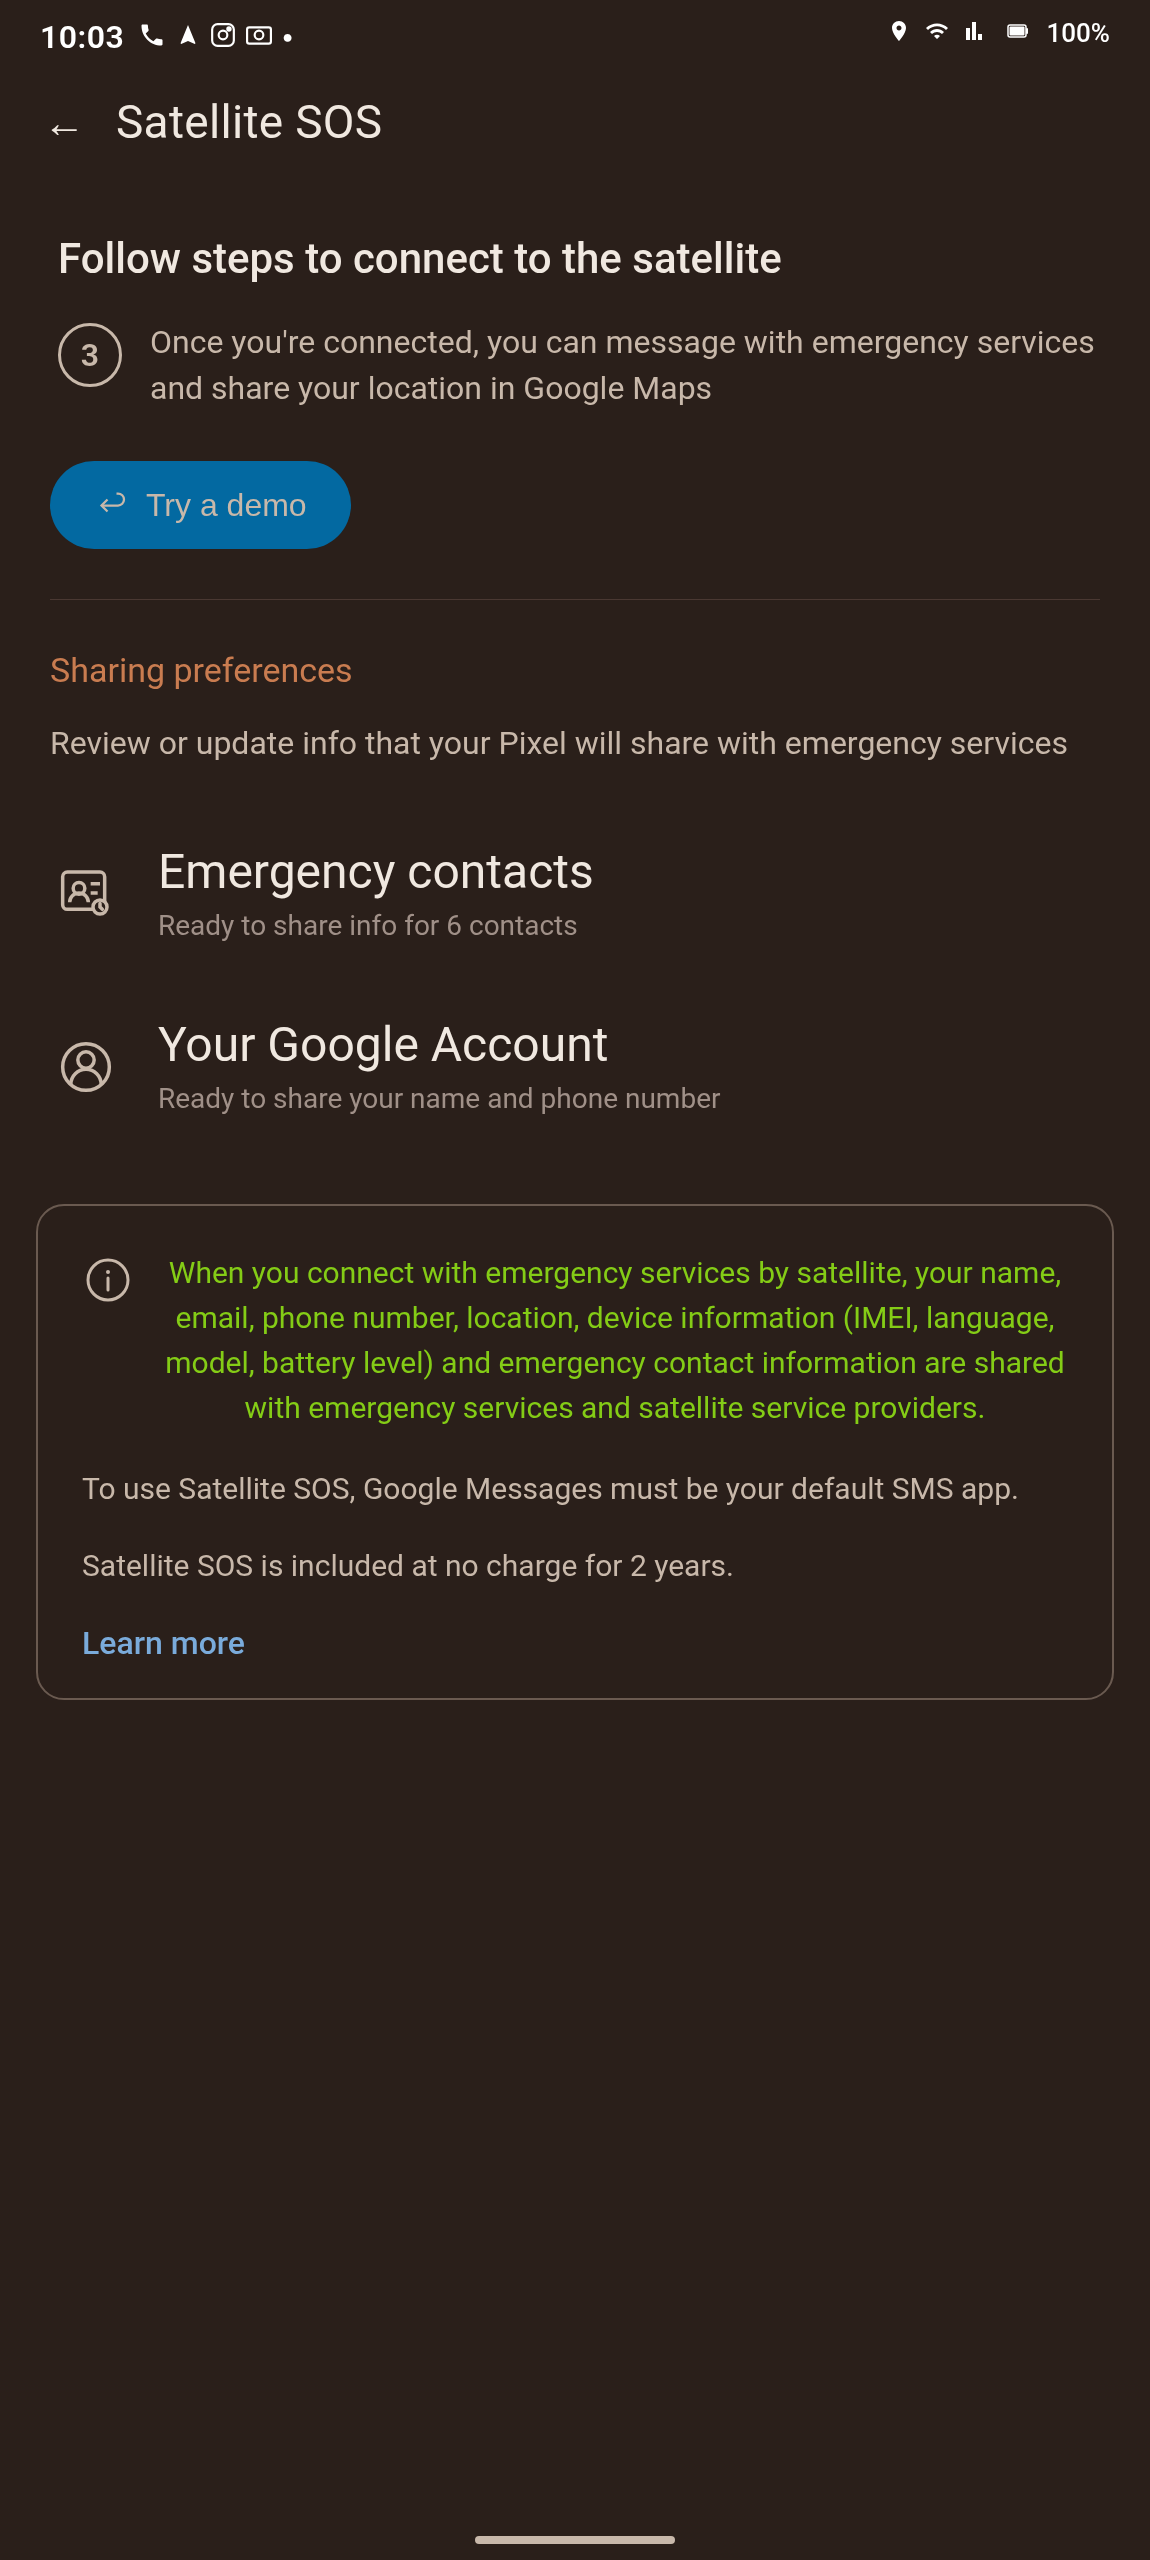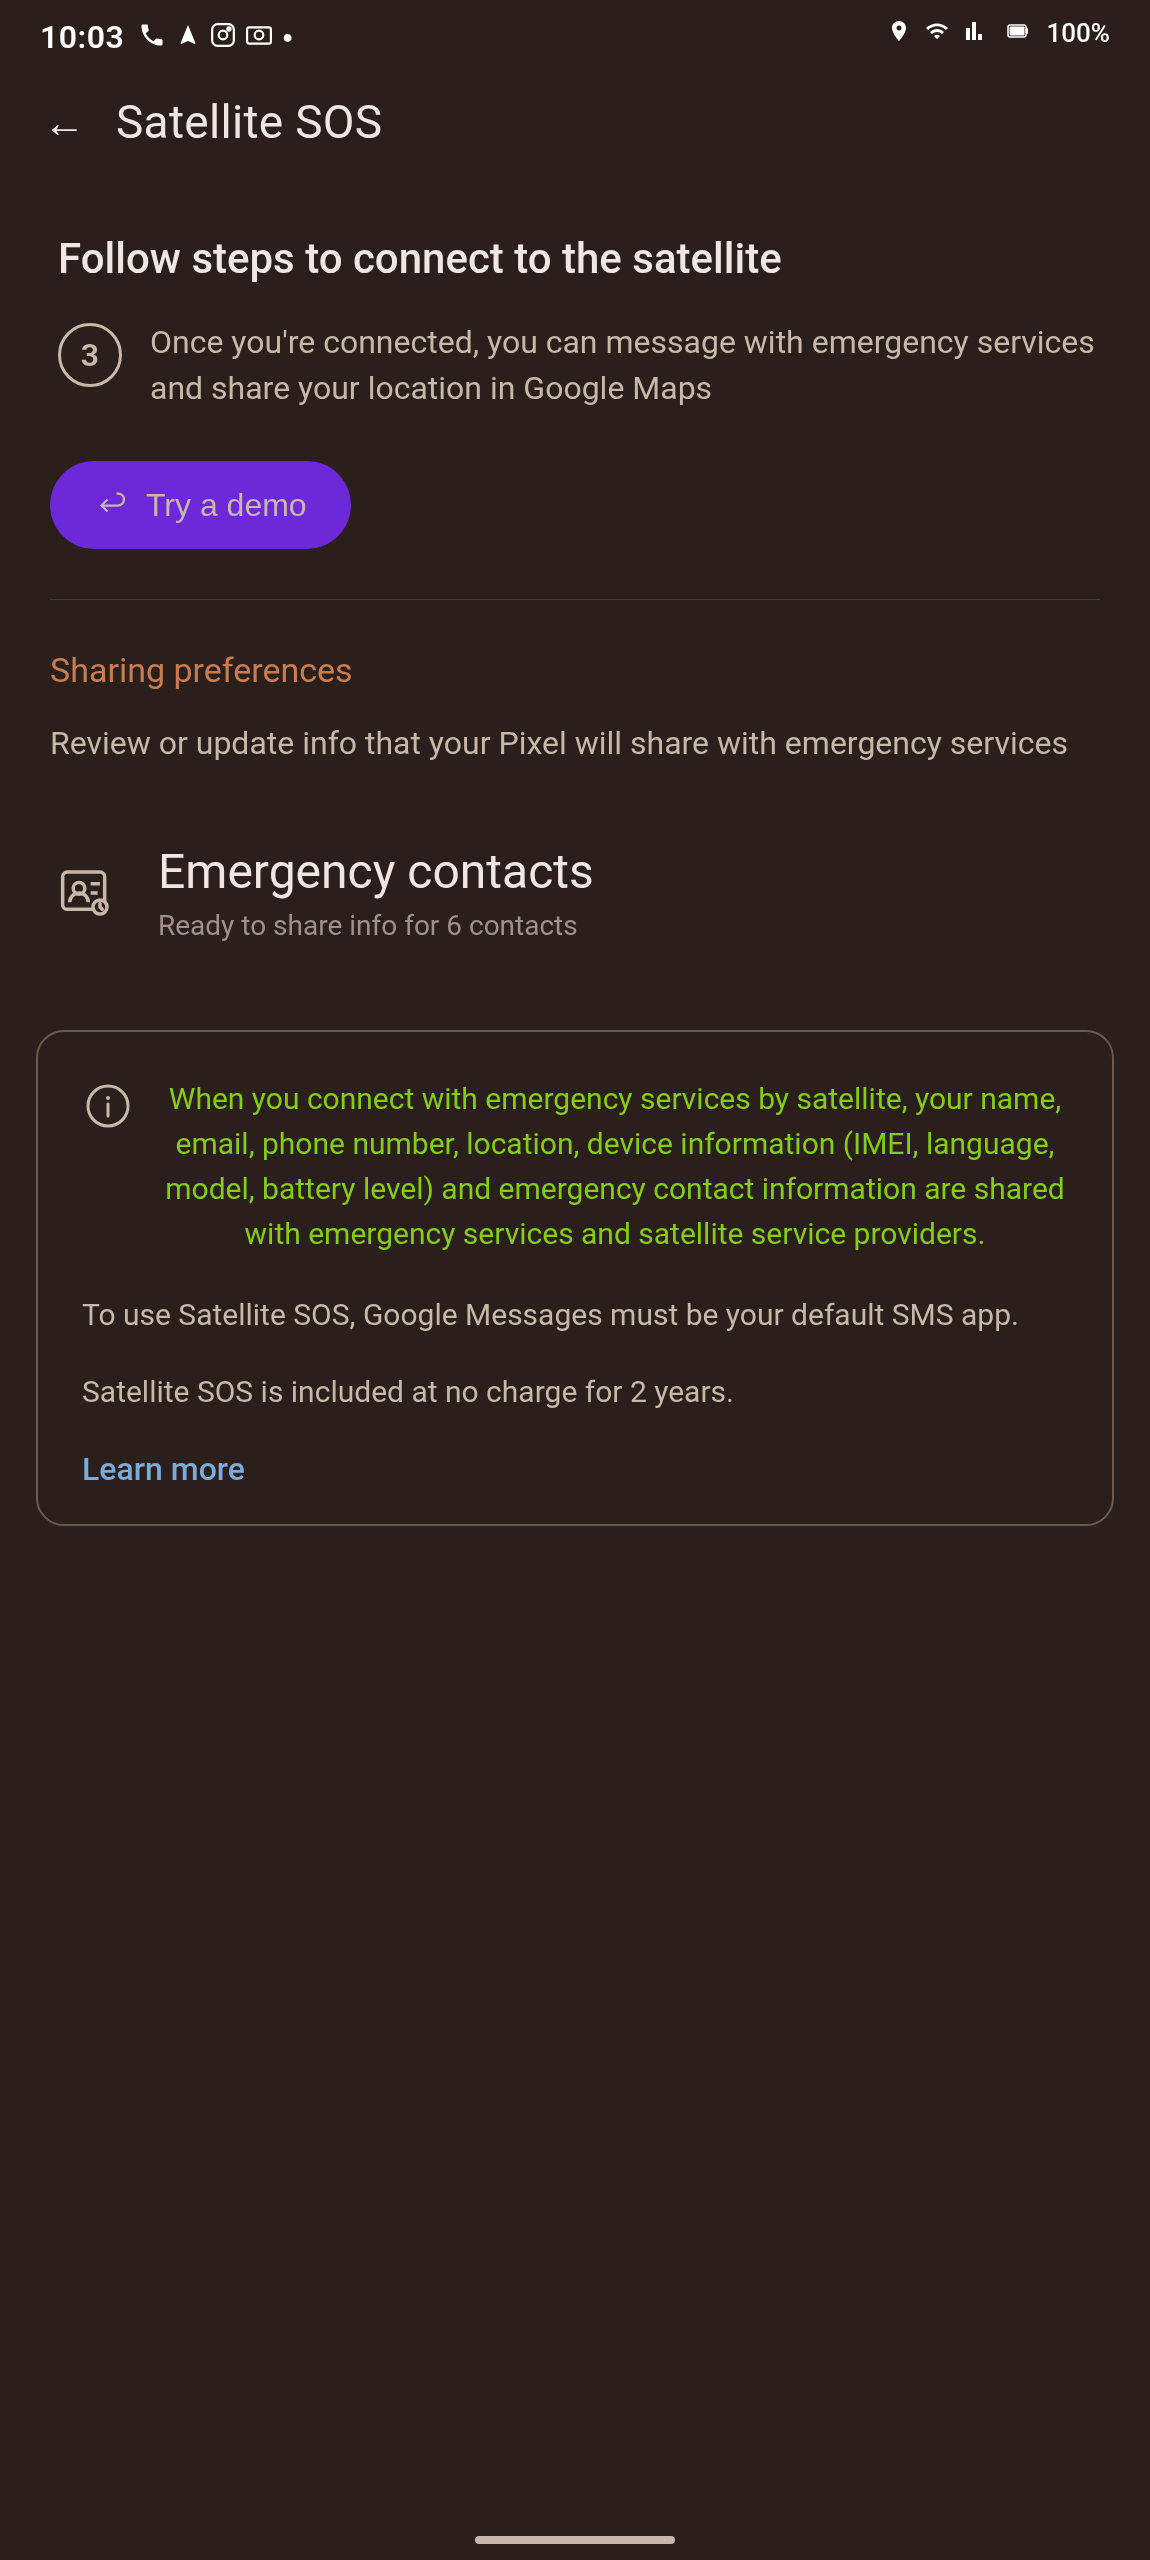--- a/index.html
+++ b/index.html
@@ -153,21 +153,21 @@
 
     
     .demo-button-container {
       padding: 30px 50px 50px 50px;
     }
 
     .demo-button {
       display: inline-flex;
       align-items: center;
       gap: 16px;
-      background-color: #6d28d9;
+      background-color: #0369a1;
       border: none;
       border-radius: 50px;
       padding: 22px 44px;
       cursor: pointer;
       color: #c8b8aa;
     }
 
     .demo-icon {
       font-size: 32px;
     }
@@ -444,20 +444,33 @@
           <circle cx="18" cy="18" r="3" fill="#2a1f1a" stroke="#c8b8aa"></circle>
           <path d="M18 16.5v1.5l1 1" stroke="#c8b8aa" stroke-linecap="round"></path>
         </svg>
       </div>
       <div class="list-item-content">
         <div class="list-item-title">Emergency contacts</div>
         <div class="list-item-subtitle">Ready to share info for 6 contacts</div>
       </div>
     </div>
 
+    <div class="list-item">
+      <div class="list-item-icon">
+        <svg width="56" height="56" viewBox="0 0 24 24" fill="none" stroke="#c8b8aa" stroke-width="1.5">
+          <circle cx="12" cy="12" r="10"></circle>
+          <circle cx="12" cy="9" r="3.5"></circle>
+          <path d="M5.5 19.5c0-3.6 2.9-6.5 6.5-6.5s6.5 2.9 6.5 6.5"></path>
+        </svg>
+      </div>
+      <div class="list-item-content">
+        <div class="list-item-title">Your Google Account</div>
+        <div class="list-item-subtitle">Ready to share your name and phone number</div>
+      </div>
+    </div>
 
   </div>
 
   <div class="info-box">
     <div class="info-box-header">
       <div class="info-icon">
         <svg width="48" height="48" viewBox="0 0 24 24" fill="none" stroke="#c8b8aa" stroke-width="1.5">
           <circle cx="12" cy="12" r="10"></circle>
           <line x1="12" y1="8" x2="12" y2="8" stroke-width="2" stroke-linecap="round"></line>
           <line x1="12" y1="11" x2="12" y2="17" stroke-linecap="round"></line>

